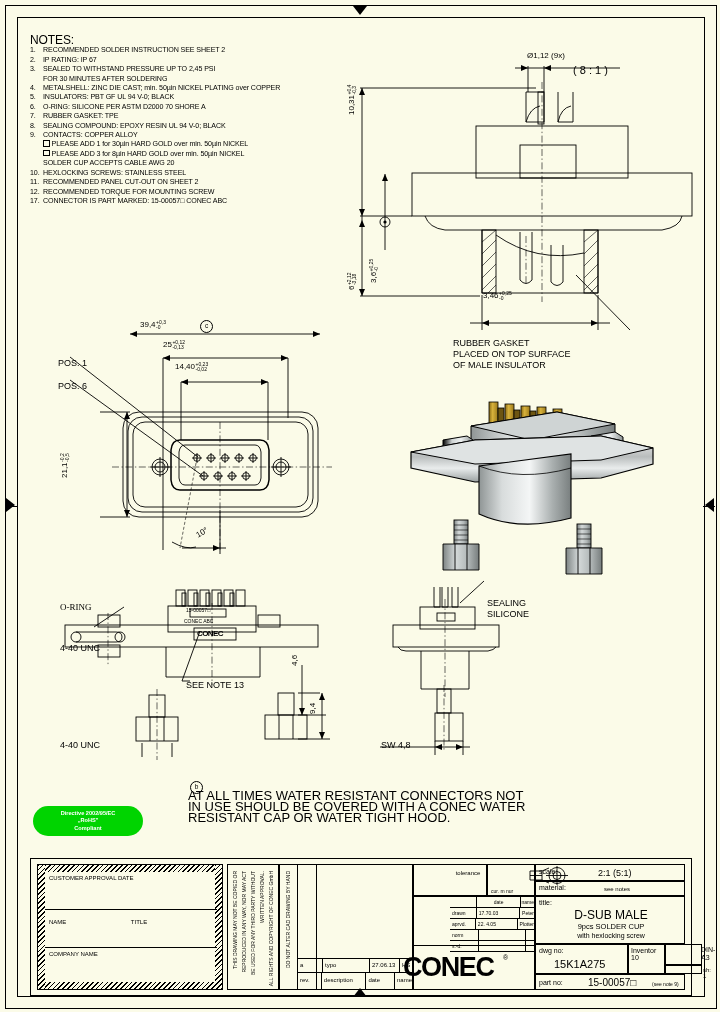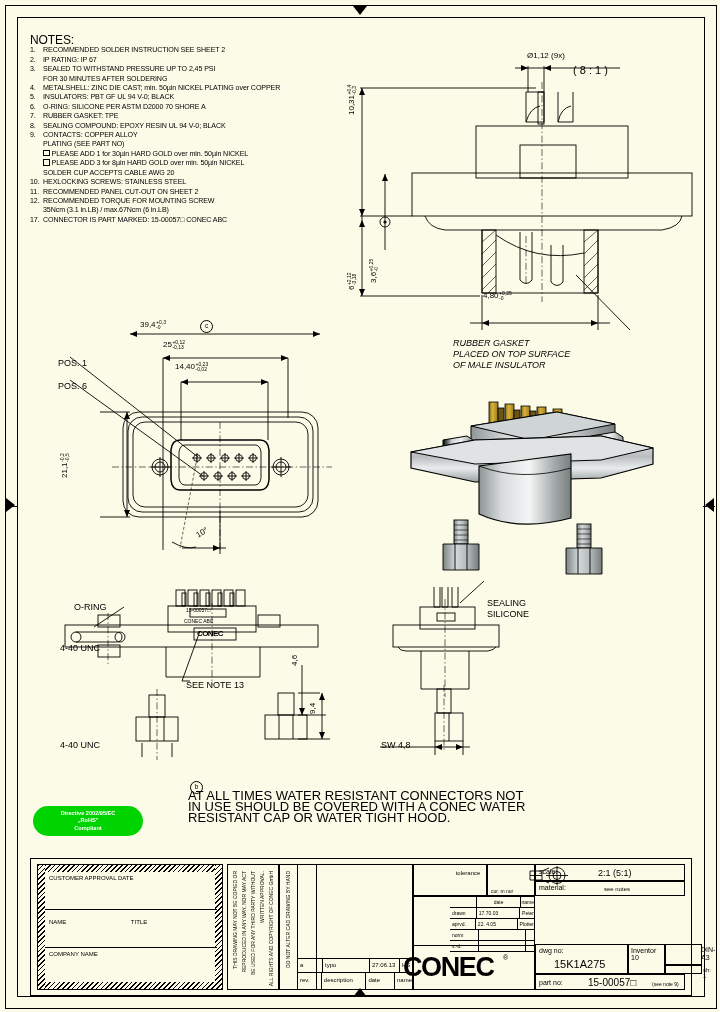--- a/index.html
+++ b/index.html
@@ -77,24 +77,24 @@
     <div class="hd">NOTES:</div>
     <ol id="notes-list">
         <li><span class="n">1.</span><span>RECOMMENDED SOLDER INSTRUCTION SEE SHEET 2</span></li>
         <li><span class="n">2.</span><span>IP RATING: IP 67</span></li>
         <li><span class="n">3.</span><span>SEALED TO WITHSTAND PRESSURE UP TO 2,45 PSI</span><span class="sub">FOR 30 MINUTES AFTER SOLDERING</span></li>
         <li><span class="n">4.</span><span>METALSHELL: ZINC DIE CAST; min. 50µin NICKEL PLATING over COPPER</span></li>
         <li><span class="n">5.</span><span>INSULATORS: PBT GF UL 94 V-0; BLACK</span></li>
         <li><span class="n">6.</span><span>O-RING: SILICONE PER ASTM D2000  70 SHORE A</span></li>
         <li><span class="n">7.</span><span>RUBBER GASKET: TPE</span></li>
         <li><span class="n">8.</span><span>SEALING COMPOUND: EPOXY RESIN UL 94 V-0; BLACK</span></li>
-        <li><span class="n">9.</span><span>CONTACTS: COPPER ALLOY</span><span class="sub">PLATING (SEE PART NO)</span><span class="sub"><span class="cb"></span>PLEASE ADD 1 for 30µin HARD GOLD over min. 50µin NICKEL</span><span class="sub"><span class="cb"></span>PLEASE ADD 3 for 8µin HARD GOLD over min. 50µin NICKEL</span><span class="sub">SOLDER CUP ACCEPTS CABLE AWG 20</span></li>
+        <li><span class="n">9.</span><span>CONTACTS: COPPER ALLOY</span><span class="sub"><span class="cb"></span>PLEASE ADD 1 for 30µin HARD GOLD over min. 50µin NICKEL</span><span class="sub"><span class="cb"></span>PLEASE ADD 3 for 8µin HARD GOLD over min. 50µin NICKEL</span><span class="sub">SOLDER CUP ACCEPTS CABLE AWG 20</span></li>
         <li><span class="n">10.</span><span>HEXLOCKING SCREWS: STAINLESS STEEL</span></li>
         <li><span class="n">11.</span><span>RECOMMENDED PANEL CUT-OUT ON SHEET 2</span></li>
-        <li><span class="n">12.</span><span>RECOMMENDED TORQUE FOR MOUNTING SCREW</span><span class="sub">35Ncm (3.1 in.LB) / max.67Ncm (6 in.LB)</span></li>
+        <li><span class="n">12.</span><span>RECOMMENDED TORQUE FOR MOUNTING SCREW</span></li>
         <li><span class="n">17.</span><span>CONNECTOR IS PART MARKED: 15-00057□  CONEC  ABC</span></li>
       </ol>
   </div>
 
   <div class="abs dimtxt" style="left:527px;top:51px;">Ø1,12 (9x)</div>
   <div class="abs" style="left:573px;top:64px;font-size:11px;">( 8 : 1 )</div>
 
   <svg style="left:330px;top:40px;" width="380" height="290">
 
     <line class="s" x1="198" y1="26" x2="198" y2="52"></line>
@@ -172,24 +172,24 @@
   <div class="abs dimtxt vert-dim" style="left:347px;top:115px;transform:rotate(-90deg);transform-origin:left top;">
     <span>10,31</span><span class="tolstack"><span style="display:block">+0,4</span><span style="display:block">-0,3</span></span>
   </div>
   <div class="abs dimtxt" style="left:347px;top:290px;transform:rotate(-90deg);transform-origin:left top;">
     <span>6</span><span class="tolstack"><span style="display:block">+2,12</span><span style="display:block">-3,18</span></span>
   </div>
   <div class="abs dimtxt" style="left:369px;top:283px;transform:rotate(-90deg);transform-origin:left top;">
     <span>3,6</span><span class="tolstack"><span style="display:block">+0,25</span><span style="display:block">-0</span></span>
   </div>
   <div class="abs dimtxt" style="left:483px;top:291px;">
-    <span>4,80</span><span class="tolstack"><span style="display:block">+0,25</span><span style="display:block">-0</span></span>
-  </div>
-
-  <div class="abs label" style="left:453px;top:338px;font-style:italic;">
+    <span>3,46</span><span class="tolstack"><span style="display:block">+0,25</span><span style="display:block">-0</span></span>
+  </div>
+
+  <div class="abs label" style="left:453px;top:338px;">
     <div>RUBBER GASKET</div>
     <div>PLACED ON TOP SURFACE</div>
     <div>OF MALE INSULATOR</div>
   </div>
 
   <div class="abs dimtxt" style="left:140px;top:320px;">
     <span>39,4</span><span class="tolstack"><span style="display:block">+0,3</span><span style="display:block">-0</span></span>
   </div>
   <div class="abs" style="left:200px;top:320px;width:11px;height:11px;border:0.9px solid #000;border-radius:50%;font-size:6.5px;text-align:center;line-height:10px;">c</div>
   <div class="abs dimtxt" style="left:163px;top:340px;">
@@ -366,21 +366,21 @@
           <line x1="172" y1="142" x2="186" y2="142"></line>
         <line x1="172" y1="147" x2="186" y2="147"></line>
           <line x1="172" y1="152" x2="186" y2="152"></line>
       </g>
       <path d="M161,156 L197,156 L197,182 L161,182 Z" fill="url(#screwG)"></path>
       <line x1="173" y1="156" x2="173" y2="182"></line>
         <line x1="185" y1="156" x2="185" y2="182"></line>
     </g>
   </svg>
 
-  <div class="abs label" style="left:74px;top:602px;">O-RING</div>
+  <div class="abs label" style="left:60px;top:602px;font-family:Liberation Serif, serif;">O-RING</div>
   <div class="abs label" style="left:60px;top:643px;">4-40 UNC</div>
   <div class="abs label" style="left:60px;top:740px;">4-40 UNC</div>
   <div class="abs label" style="left:186px;top:680px;">SEE NOTE 13</div>
   <div class="abs dimtxt" style="left:290px;top:666px;transform:rotate(-90deg);transform-origin:left top;">4,6</div>
   <div class="abs dimtxt" style="left:308px;top:714px;transform:rotate(-90deg);transform-origin:left top;">9,4</div>
 
   <svg style="left:50px;top:585px;" width="300" height="175">
 
     <g class="s" fill="#fbfbe8">
       <rect x="126" y="5" width="9" height="16"></rect>
@@ -597,20 +597,26 @@
           </div>
         </div>
     </div>
 
     <div class="tbcell bdr" style="left:266px;top:87px;width:238px;height:44px;border:none;">
       <div class="conec" style="position:absolute;left:106px;top:6px;">CONEC</div>
       <div style="position:absolute;left:206px;top:8px;font-size:7px;">®</div>
     </div>
     <div class="tbcell" style="left:382px;top:87px;width:122px;height:44px;border-left:0.9px solid #000;border-right:0.9px solid #000;border-bottom:0.9px solid #000;"></div>
 
+    <div class="tbcell bdr" style="left:504px;top:37px;width:150px;height:48px;">
+      <div class="t7" style="position:absolute;left:3px;top:2px;">title:</div>
+      <div style="position:absolute;left:0;top:11px;width:150px;text-align:center;font-size:12px;">D-SUB MALE</div>
+      <div style="position:absolute;left:0;top:25px;width:150px;text-align:center;font-size:7.5px;">9pcs  SOLDER CUP</div>
+      <div style="position:absolute;left:0;top:35px;width:150px;text-align:center;font-size:7px;">with hexlocking screw</div>
+    </div>
 
     <div class="tbcell bdr" style="left:504px;top:85px;width:93px;height:30px;">
       <div class="t7" style="position:absolute;left:3px;top:2px;">dwg no:</div>
       <div style="position:absolute;left:18px;top:13px;font-size:11px;">15K1A275</div>
     </div>
     <div class="tbcell bdr" style="left:597px;top:85px;width:36px;height:30px;">
       <div class="t7" style="position:absolute;left:2px;top:2px;">Inventor 10</div>
     </div>
     <div class="tbcell bdr" style="left:633px;top:85px;width:21px;height:21px;">
       <div class="t7" style="text-align:center;margin-top:1px;line-height:8px;">DIN-A3</div>

